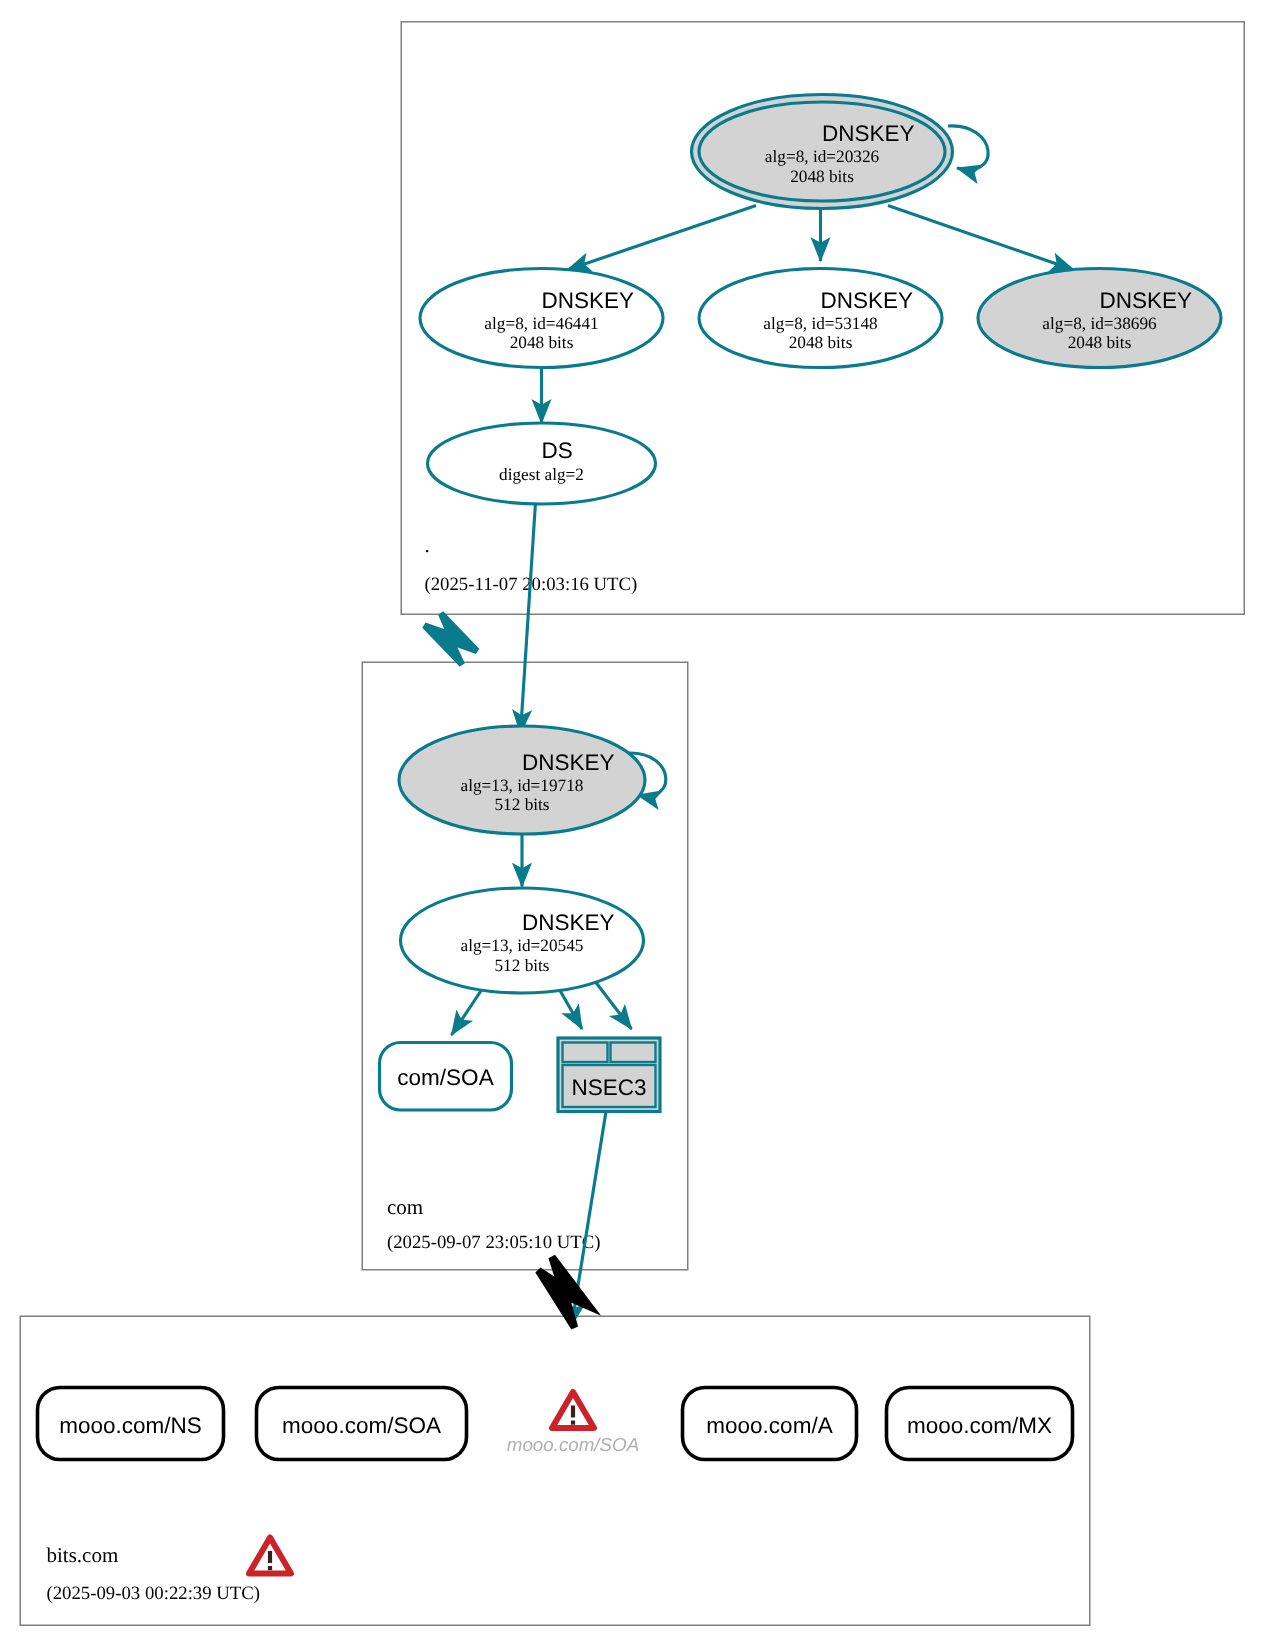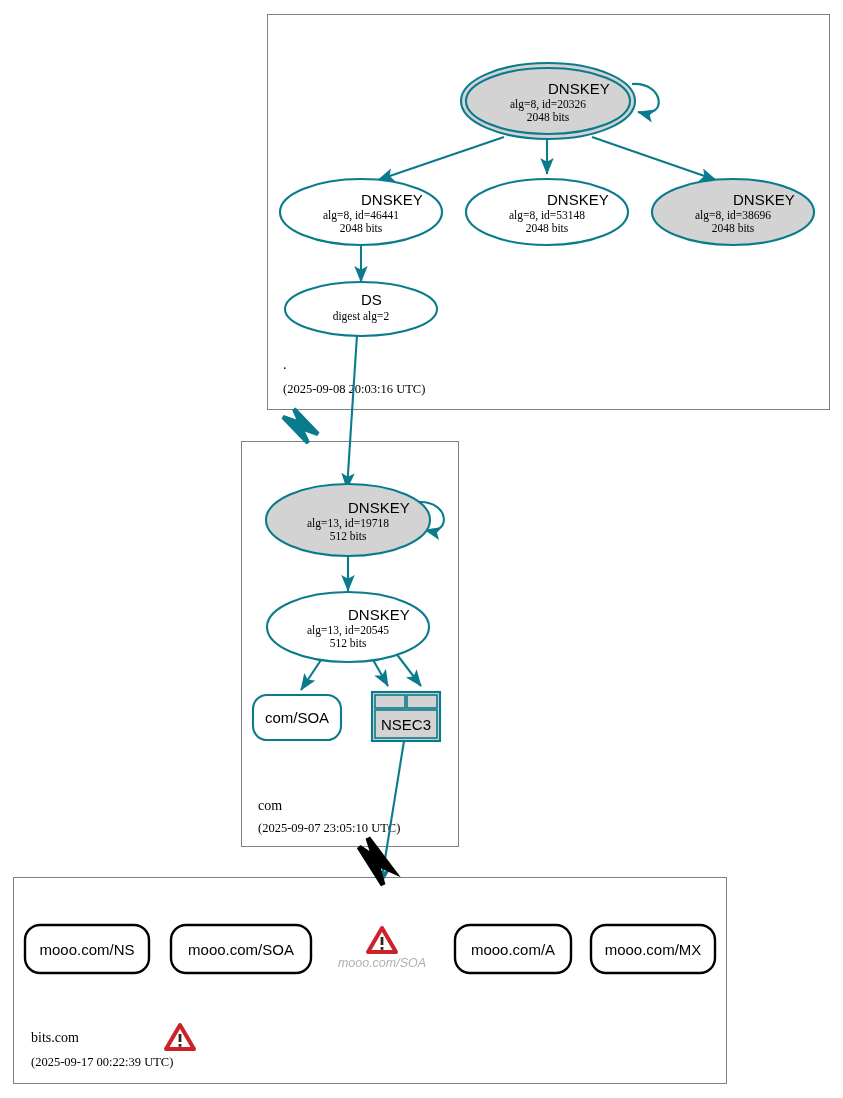--- a/index.html
+++ b/index.html
@@ -65,27 +65,27 @@
 
 <div id="canvas">
 
   <div class="zone-box" style="left:267px; top:14px; width:563px; height:396px;"></div>
 
   <div class="zone-box" style="left:241px; top:441px; width:218px; height:406px;"></div>
 
   <div class="zone-box" style="left:13px; top:877px; width:714px; height:207px;"></div>
 
   <div class="zone-label zone-name" style="left:283px; top:357px;">.</div>
-  <div class="zone-label zone-time" style="left:283px; top:382px;">(2025-09-08 20:03:16 UTC)</div>
+  <div class="zone-label zone-time" style="left:283px; top:382px;">(2025-11-07 20:03:16 UTC)</div>
 
   <div class="zone-label zone-name" style="left:258px; top:798px;">com</div>
   <div class="zone-label zone-time" style="left:258px; top:821px;">(2025-09-07 23:05:10 UTC)</div>
 
   <div class="zone-label zone-name" style="left:31px; top:1030px;">bits.com</div>
-  <div class="zone-label zone-time" style="left:31px; top:1055px;">(2025-09-17 00:22:39 UTC)</div>
+  <div class="zone-label zone-time" style="left:31px; top:1055px;">(2025-09-03 00:22:39 UTC)</div>
 
   <svg class="layer" viewBox="0 0 843 1098">
     <defs>
       <marker id="arw-teal" markerWidth="9" markerHeight="9" refX="7.6" refY="3.2" orient="auto" markerUnits="strokeWidth">
         <path d="M0,0 L8,3.2 L0,6.4 L1.8,3.2 z" fill="#0a7b8c"></path>
       </marker>
     </defs>
 
     <g>
       <path d="M504,137 L378,180" stroke="#0a7b8c" stroke-width="2.1" fill="none" marker-end="url(#arw-teal)"></path>

